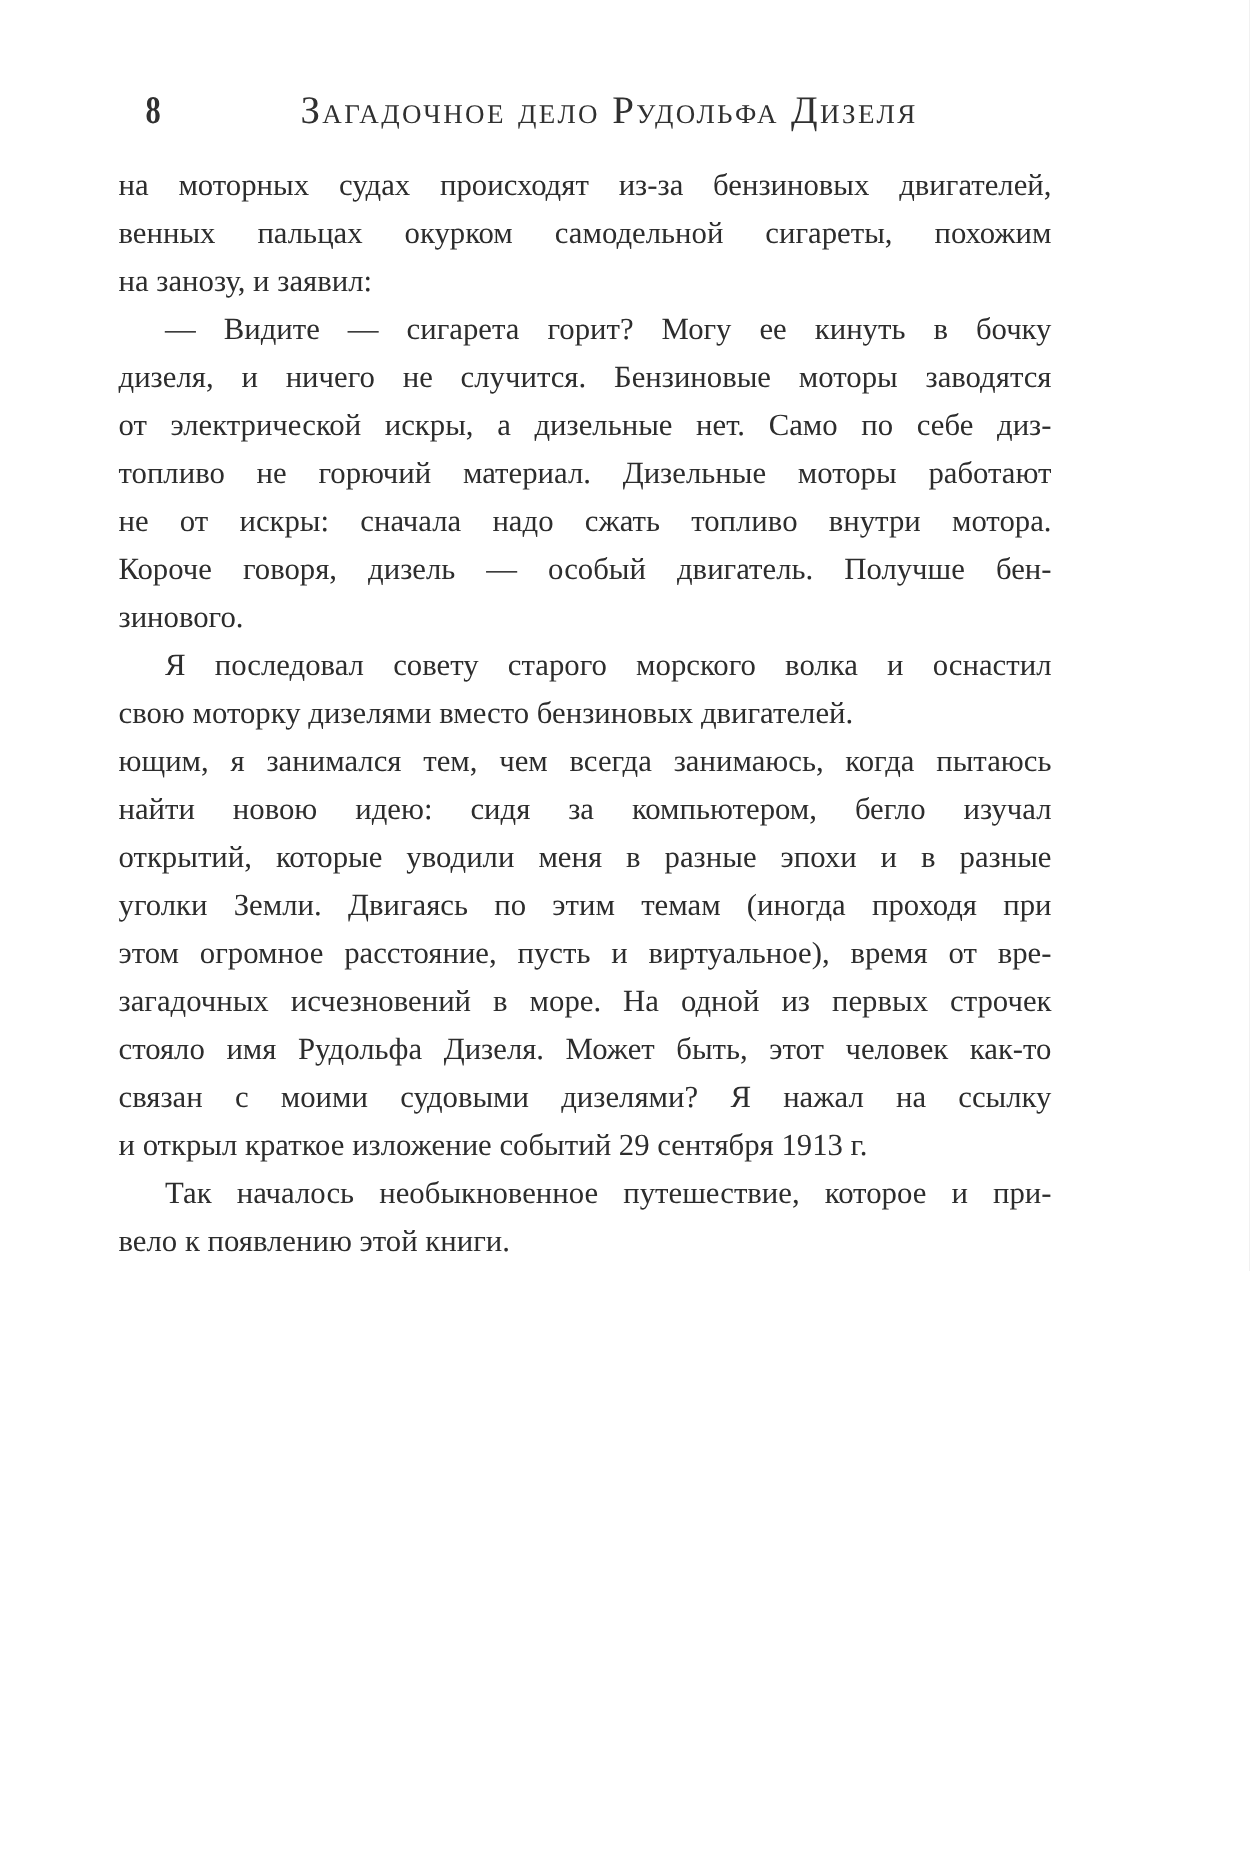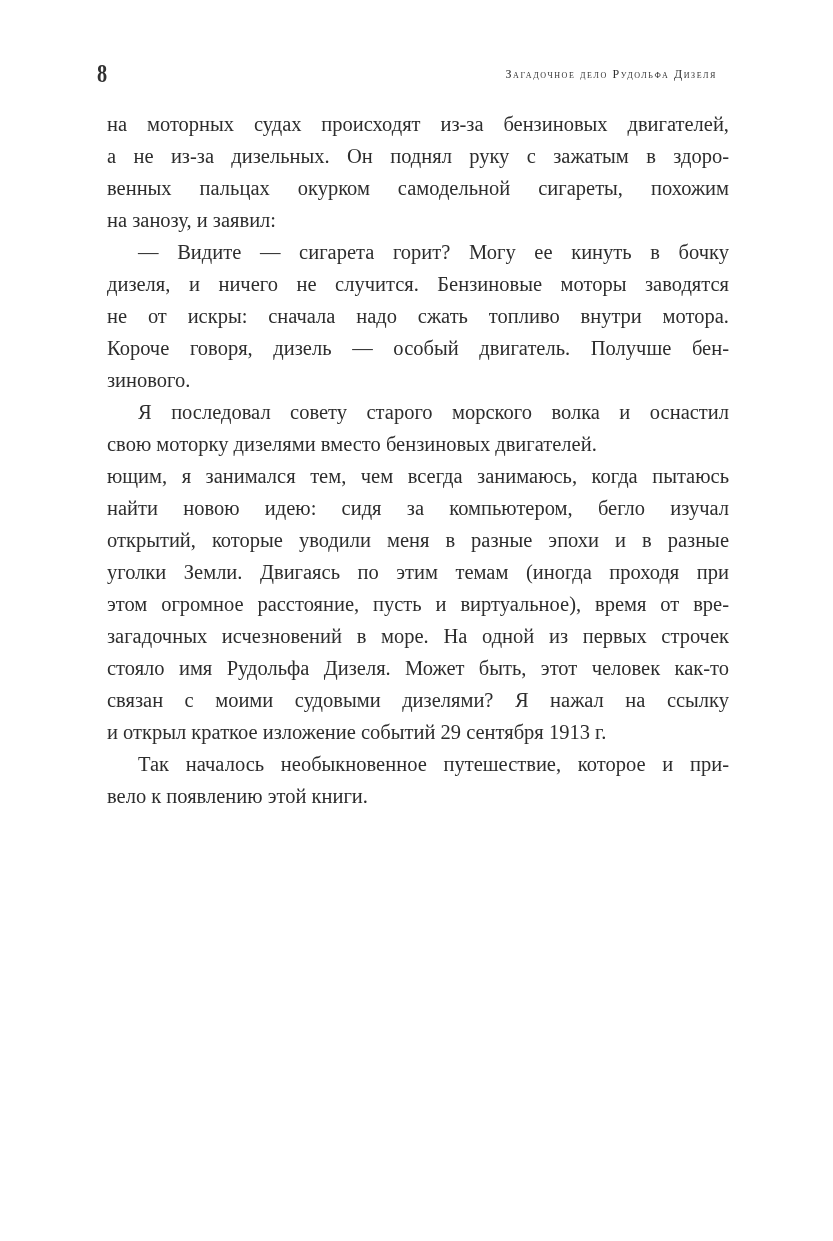--- a/index.html
+++ b/index.html
@@ -30,31 +30,31 @@
     top: 1px;
     font-size: 26px;
     font-weight: bold;
     letter-spacing: 0;
     transform: scaleX(0.78);
     transform-origin: left center;
     color: var(--header-color, #303030);
   }
   .running-title {
     display: block;
-    text-align: right;
+    text-align: center;
     font-variant: small-caps;
-    font-size: 12px;
+    font-size: 26px;
     letter-spacing: 1.6px;
     color: var(--header-color, #303030);
     line-height: 32px;
   }
   .body-text {
     position: absolute;
     top: 108px;
-    left: 107px;
+    left: 79px;
     width: 622px;
   }
   .line {
     font-size: 20.5px;
     line-height: 32px;
     text-align: justify;
     text-align-last: justify;
     white-space: normal;
   }
   .line.last {
@@ -68,25 +68,26 @@
 </head>
 <body>
 
 <div class="page">
   <div class="header">
     <span class="page-num">8</span>
     <span class="running-title">Загадочное дело Рудольфа Дизеля</span>
   </div>
   <div class="body-text">
       <div class="line">на моторных судах происходят из-за бензиновых двигателей,</div>
-      <div class="line">а не из-за дизельных. Он поднял руку с зажатым в здоро-</div>
       <div class="line">венных пальцах окурком самодельной сигареты, похожим</div>
       <div class="line last">на занозу, и заявил:</div>
       <div class="line indent">— Видите — сигарета горит? Могу ее кинуть в бочку</div>
       <div class="line">дизеля, и ничего не случится. Бензиновые моторы заводятся</div>
+      <div class="line">от электрической искры, а дизельные нет. Само по себе диз-</div>
+      <div class="line">топливо не горючий материал. Дизельные моторы работают</div>
       <div class="line">не от искры: сначала надо сжать топливо внутри мотора.</div>
       <div class="line">Короче говоря, дизель — особый двигатель. Получше бен-</div>
       <div class="line last">зинового.</div>
       <div class="line indent">Я последовал совету старого морского волка и оснастил</div>
       <div class="line last">свою моторку дизелями вместо бензиновых двигателей.</div>
       <div class="line">ющим, я занимался тем, чем всегда занимаюсь, когда пытаюсь</div>
       <div class="line">найти новою идею: сидя за компьютером, бегло изучал</div>
       <div class="line">открытий, которые уводили меня в разные эпохи и в разные</div>
       <div class="line">уголки Земли. Двигаясь по этим темам (иногда проходя при</div>
       <div class="line">этом огромное расстояние, пусть и виртуальное), время от вре-</div>

